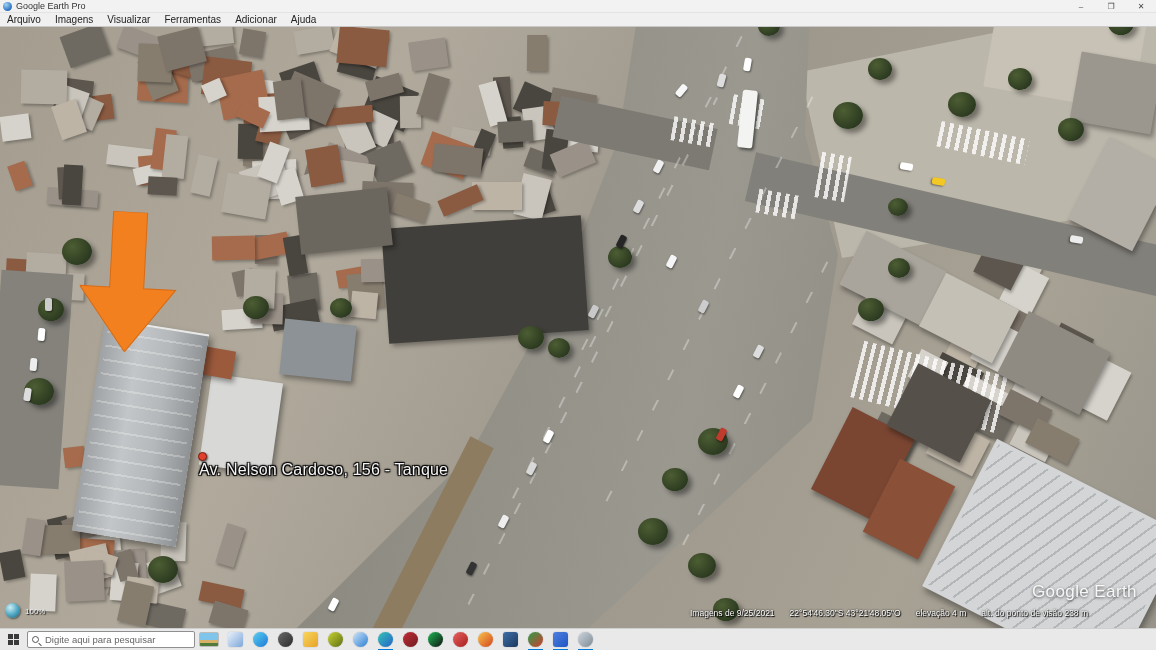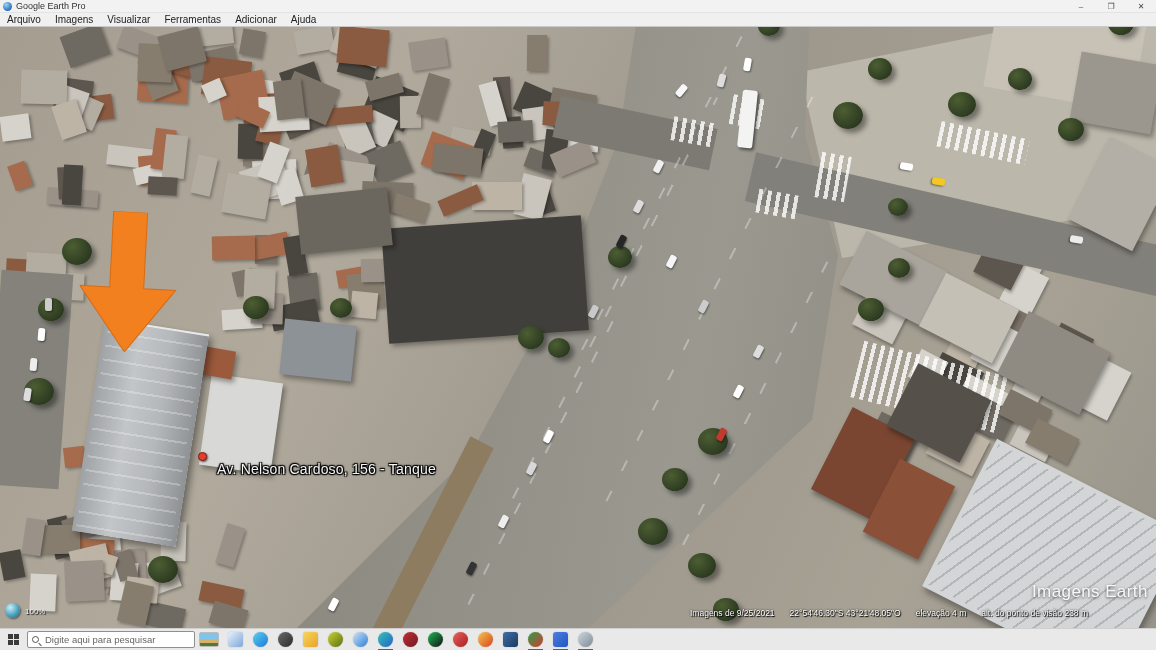--- a/index.html
+++ b/index.html
@@ -15,21 +15,21 @@
   .winbtn{width:30px;height:13px;display:flex;align-items:center;justify-content:center;font-size:8px;color:#444;cursor:default;}
   #menubar{position:absolute;left:0;top:13px;width:1156px;height:14px;background:#f0f0f0;display:flex;align-items:center;gap:0;z-index:50;border-bottom:1px solid #c9c9c9;}
   .menu-item{font-size:10px;color:#222;padding:0 7px;line-height:14px;}
 
   
   #map{position:absolute;left:0;top:0;width:1156px;height:650px;z-index:1;}
   #scene{position:absolute;left:0;top:0;width:1156px;height:650px;
     background:linear-gradient(115deg,#a39c8f 0%,#b0a99c 30%,#9d978c 55%,#a8a295 80%,#98948a 100%);}
   #arrow{z-index:30;}
   #placemark-pin{left:198px;top:452px;width:9px;height:9px;border-radius:50%;background:#e2402f;border:1px solid #7e1c10;z-index:31;box-shadow:1px 1px 2px rgba(0,0,0,.6);}
-  #placemark-label{left:217px;top:461px;font-size:14px;color:#f5f5f5;z-index:31;letter-spacing:.2px;
+  #placemark-label{left:199px;top:461px;font-size:16px;color:#f5f5f5;z-index:31;letter-spacing:.2px;
     text-shadow:1px 1px 1px #000,-1px -1px 1px #000,1px -1px 1px #000,-1px 1px 1px #000,0 0 3px #000;}
   #watermark{left:1032px;top:582px;font-size:17px;color:rgba(255,255,255,.92);z-index:31;letter-spacing:.4px;text-shadow:0 1px 3px rgba(0,0,0,.65);}
   #statusrow{left:690px;top:608px;display:flex;gap:15px;z-index:31;white-space:nowrap;}
   #statusrow span{font-size:8.5px;color:#fff;text-shadow:1px 1px 1px #000,0 0 2px #000;}
   #stream-ind{left:5px;top:603px;width:15px;height:15px;border-radius:50%;z-index:31;
     background:radial-gradient(circle at 35% 30%,#cdeef5,#4aa3c0 55%,#1d5e7a);box-shadow:1px 1px 2px rgba(0,0,0,.5);}
   #stream-pct{left:25px;top:607px;font-size:8px;color:#eee;text-shadow:1px 1px 1px #000;z-index:31;}
 
   
   #taskbar{position:absolute;left:0;top:628px;width:1156px;height:22px;background:#e9e9e9;border-top:1px solid #cfcfcf;display:flex;align-items:center;z-index:60;}
@@ -324,21 +324,21 @@
         <div style="position: absolute; left: 740px; top: 90px; width: 15px; height: 58px; border-radius: 3px; background: rgb(243, 243, 241); transform: rotate(6deg); box-shadow: rgba(0, 0, 0, 0.5) 2px 2px 3px;"></div>
       </div>
 
     <svg id="arrow" class="abs" style="left:80px;top:212px;transform:rotate(3deg);" width="100" height="140" viewBox="0 0 100 140">
       <polygon points="30,0 64,0 64,76 96,76 48,140 0,76 30,76" fill="#f2801f" stroke="#d96a12" stroke-width="1"></polygon>
     </svg>
 
     <div id="placemark-pin" class="abs"></div>
     <div id="placemark-label" class="abs">Av. Nelson Cardoso, 156 - Tanque</div>
 
-    <div id="watermark" class="abs">Imagens Earth</div>
+    <div id="watermark" class="abs">Google Earth</div>
 
     <div id="statusrow" class="abs">
       <span>Imagens de 9/25/2021</span>
       <span>22°54'46.30"S 43°21'48.05"O</span>
       <span>elevação 4 m</span>
       <span>alt. do ponto de visão 238 m</span>
     </div>
 
     <div id="stream-ind" class="abs"></div>
     <div id="stream-pct" class="abs">100%</div>

